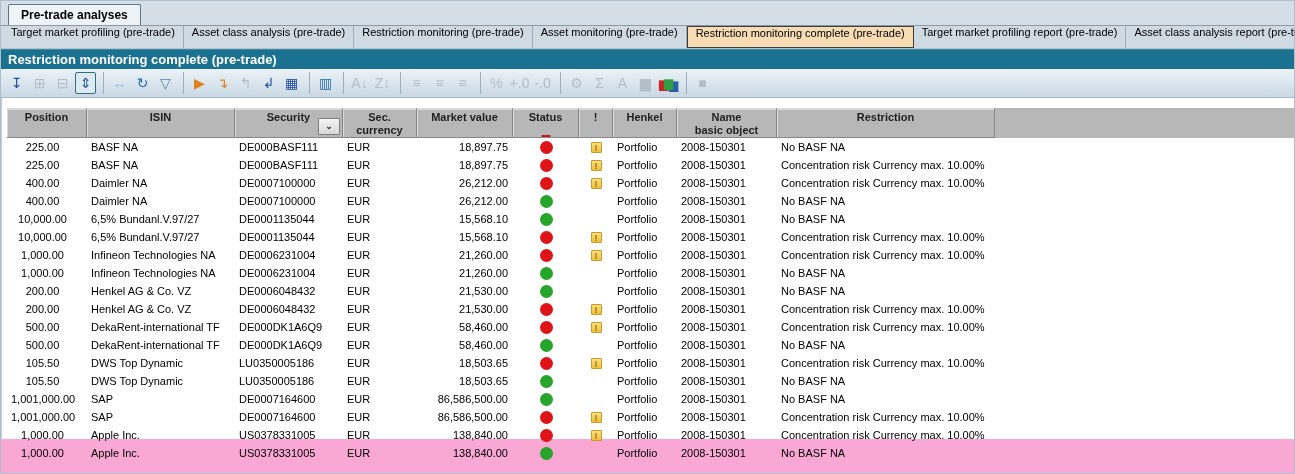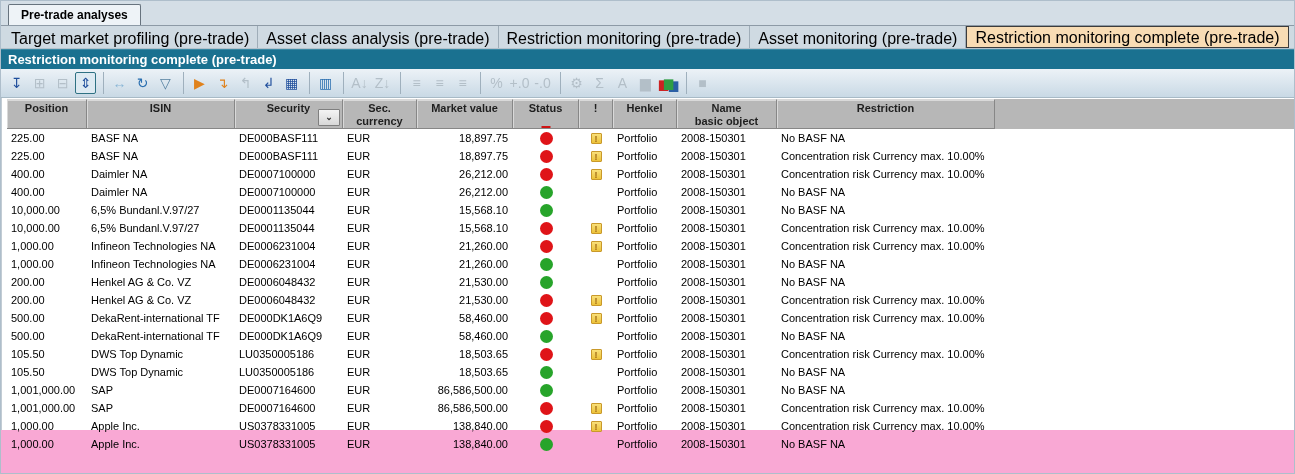--- a/index.html
+++ b/index.html
@@ -21,21 +21,21 @@
     font-size:12px;font-weight:bold;color:#000;
     border-top-left-radius:2px;border-top-right-radius:2px;
   }
 
   
   .subtabs{
     height:22px;background:#cfdae2;display:flex;align-items:stretch;
     border-bottom:1px solid #b4c2cc;padding-left:2px;
   }
   .subtab{
-    display:flex;align-items:flex-end;padding:0 8px;font-size:16px;color:#000;
+    display:flex;align-items:flex-start;padding:0 8px;font-size:11px;color:#000;
     border-right:1px solid #9fadb8;white-space:nowrap;cursor:default;
   }
   .subtab[data-active="true"]{
     background:#f8dcb4;border:1px solid #3c3c3c;
     font-weight:normal;
   }
 
   
   .titlebar{
     height:19px;background:#1a7190;color:#ffffff;font-size:13px;font-weight:bold;
@@ -61,21 +61,21 @@
   .tbicon[data-tone="darkblue"]{color:#1f4e9c;}
   .tbicon[data-tone="funnel"]{color:#5580a0;}
   .tbicon[data-name="chart-color-icon"]{
     color:#2f9e44;font-size:12px;
     text-shadow:-5px 1px 0 #cc2222, 5px 2px 0 #2a5fa5;
   }
 
   
   .content{
     background:#ffffff;height:331px;border-left:1px solid #c2ccd4;
-    padding-left:5px;padding-top:1px;
+    padding-left:5px;padding-top:10px;
   }
   .grid-row{display:grid;grid-template-columns:80px 148px 108px 74px 96px 66px 34px 64px 100px 218px;}
   .thead{background:#b7b7b7;}
   .th{
     position:relative;
     border-right:1px solid #878787;border-bottom:1px solid #878787;border-top:1px solid #d9d9d9;
     box-shadow:inset 1px 1px 0 #d9d9d9;
     height:30px;box-sizing:border-box;
     font-size:11px;font-weight:bold;color:#1f1f1f;text-align:center;
     padding-top:2px;line-height:13px;cursor:default;
@@ -89,21 +89,21 @@
     position:absolute;right:2px;bottom:2px;width:20px;height:15px;
     background:linear-gradient(#f4f4f4,#d8d8d8);border:1px solid #7f7f7f;
     font-size:9px;color:#333;display:flex;align-items:center;justify-content:center;
     border-radius:1px;
   }
   .tr{height:18px;}
   .td{
     font-size:11px;color:#000;line-height:18px;white-space:nowrap;overflow:hidden;
     padding:0 4px;box-sizing:border-box;
   }
-  .td.num{text-align:left;padding-right:13px;}
+  .td.num{text-align:center;padding-right:13px;}
   .td.val{text-align:right;padding-right:5px;}
   .td.center{display:flex;align-items:center;justify-content:center;padding:0;}
   .dot{width:13px;height:13px;border-radius:50%;}
   .dot[data-status="red"]{background:#df1418;}
   .dot[data-status="green"]{background:#27a42a;}
   .warn{
     width:11px;height:11px;font-size:9px;font-weight:bold;line-height:11px;text-align:center;
     background:linear-gradient(#f9e07a,#ecc23a);border:1px solid #c9992a;color:#a06a14;
     box-sizing:border-box;border-radius:1px;
   }

